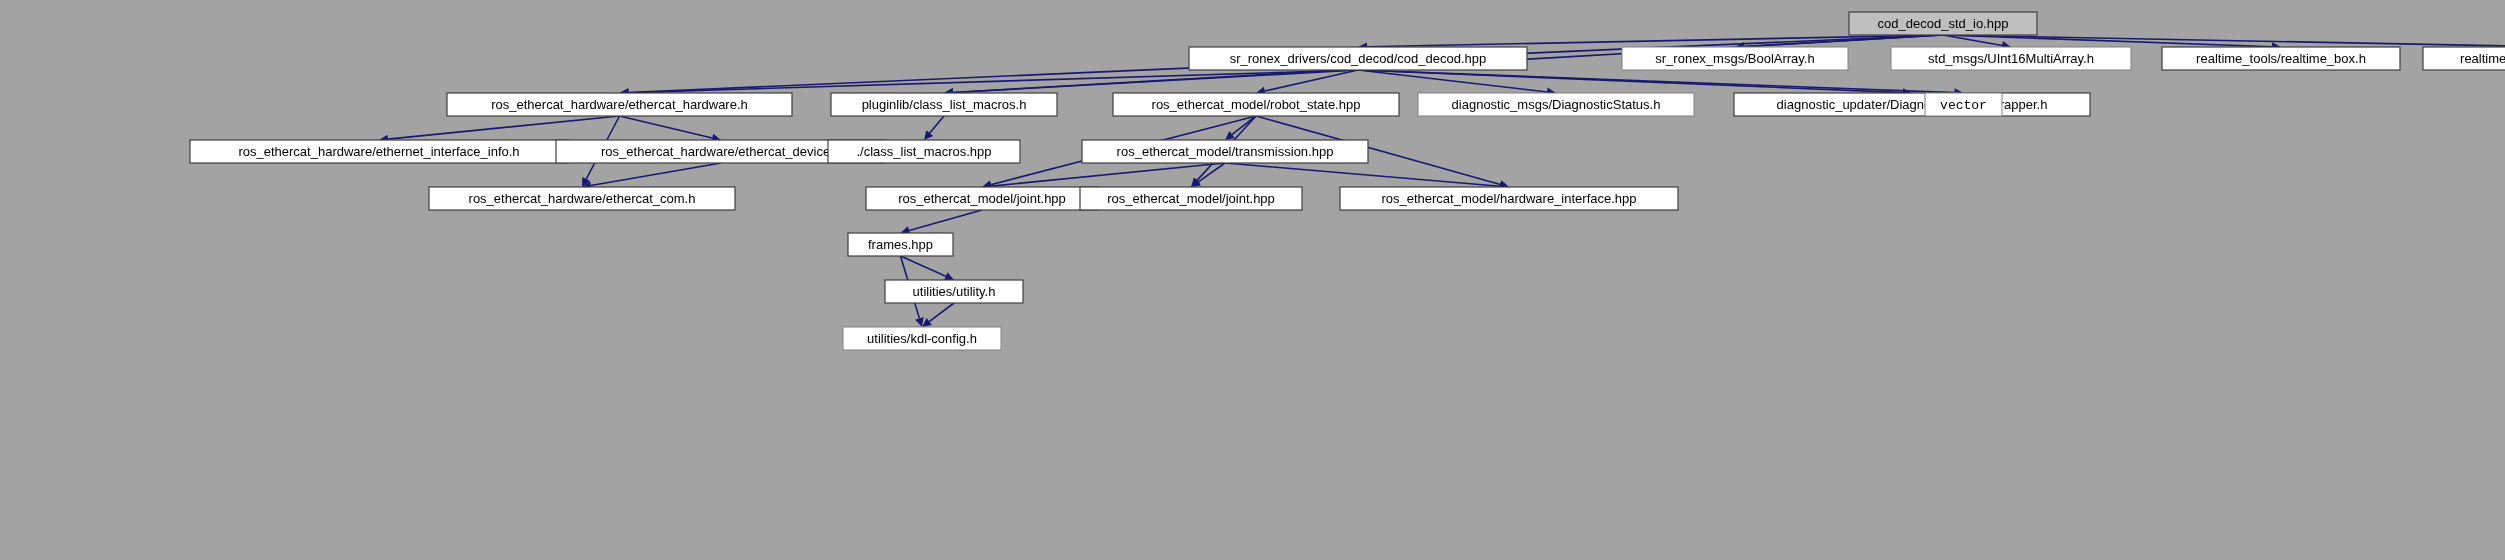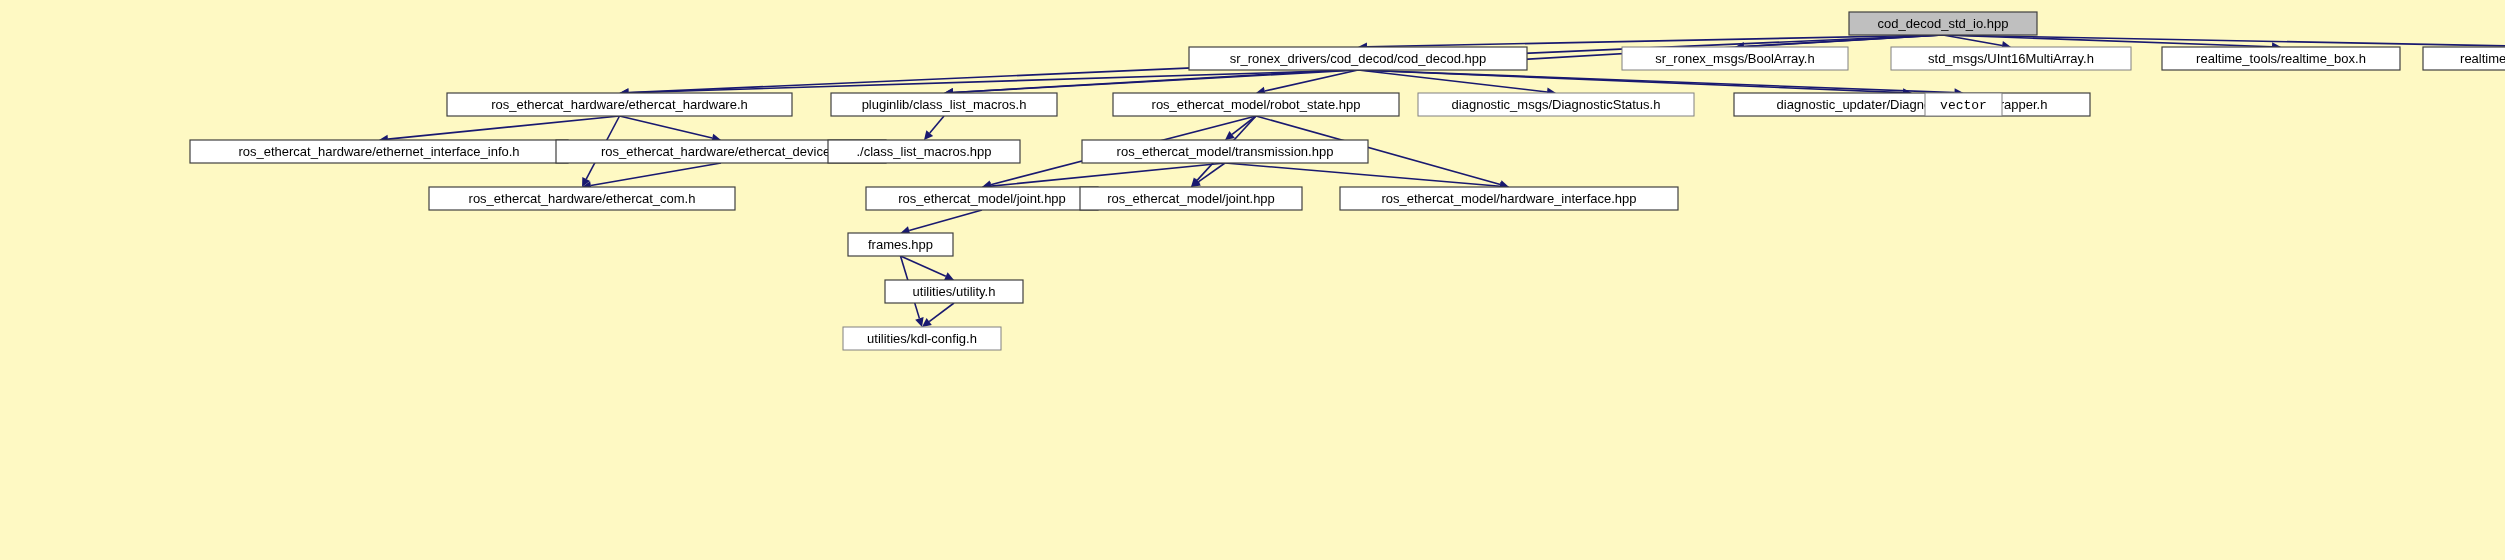--- a/index.html
+++ b/index.html
@@ -7,21 +7,21 @@
     padding: 0;
     background: #ffffff;
   }
   body {
     font-family: "Liberation Sans", sans-serif;
   }
   #graph-wrap {
     position: relative;
     width: 2505px;
     height: 560px;
-    background: #fef9c3;
+    background: #a3a3a3;
     overflow: hidden;
   }
   svg#graph {
     display: block;
     width: 2505px;
     height: 560px;
   }
   .node-box {
     fill: #ffffff;
     stroke: #808080;

